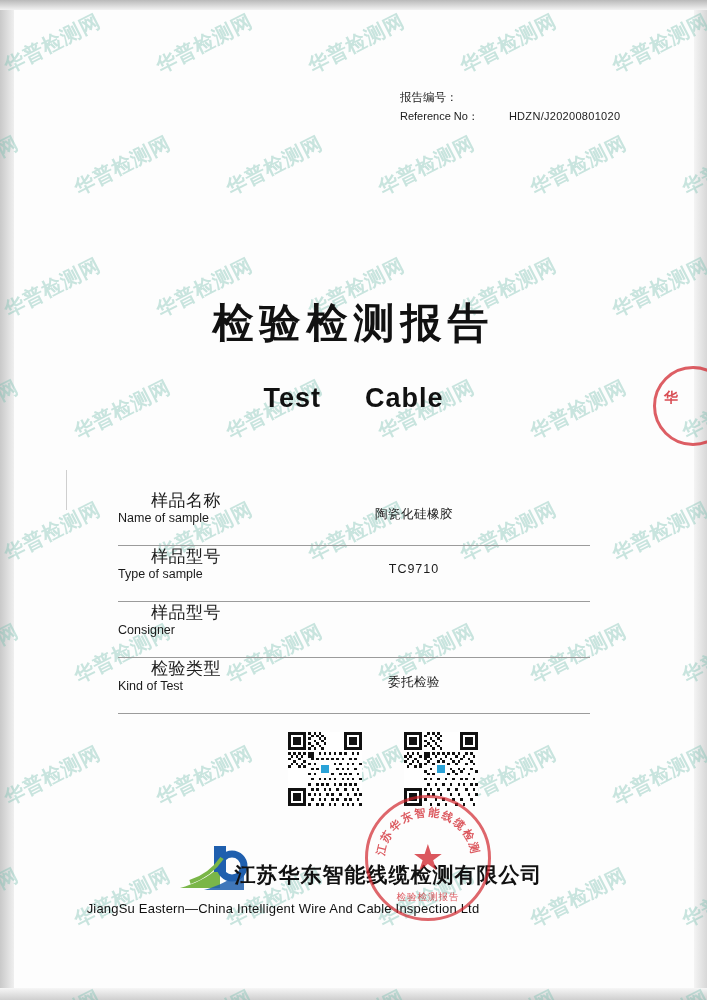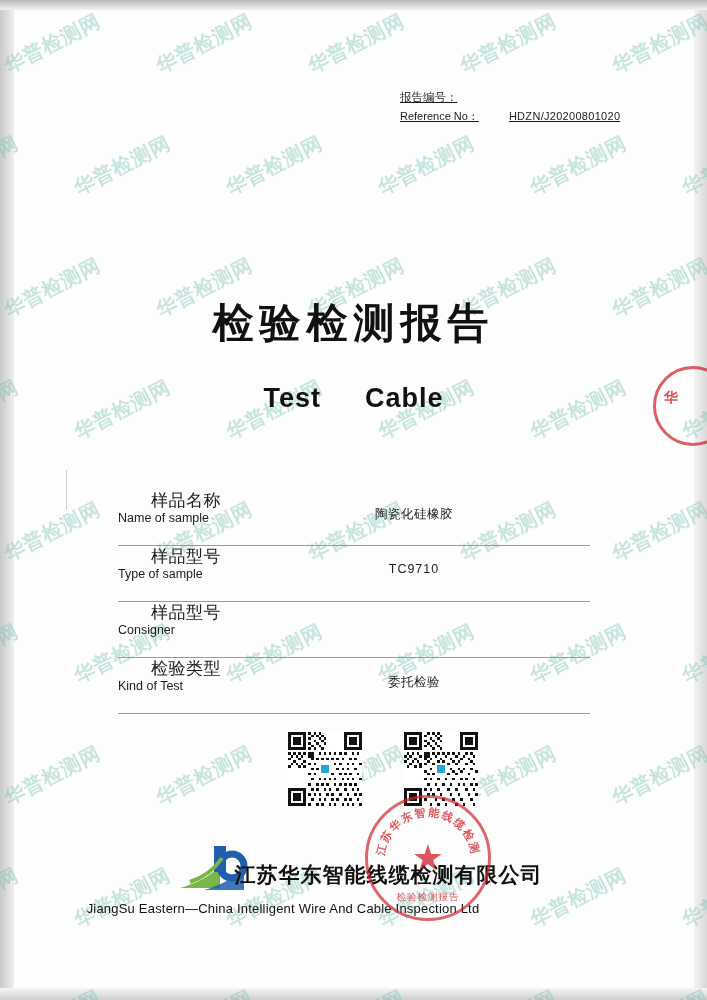--- a/index.html
+++ b/index.html
@@ -71,21 +71,20 @@
 
   
   #ref-block {
     position: absolute;
     left: 400px;
     top: 88px;
     font-size: 11.5px;
     color: #1b1b1b;
     line-height: 19px;
     z-index: 6;
-    text-decoration: underline;
   }
   #ref-block .row { display: flex; }
   #ref-block .lbl-cn { font-family: "DejaVu Sans", sans-serif; font-size: 11.5px; }
   #ref-block .lbl-en { font-size: 11px; }
   #ref-block .val {
     margin-left: 30px;
     font-size: 11px;
     letter-spacing: 0.3px;
   }
 

